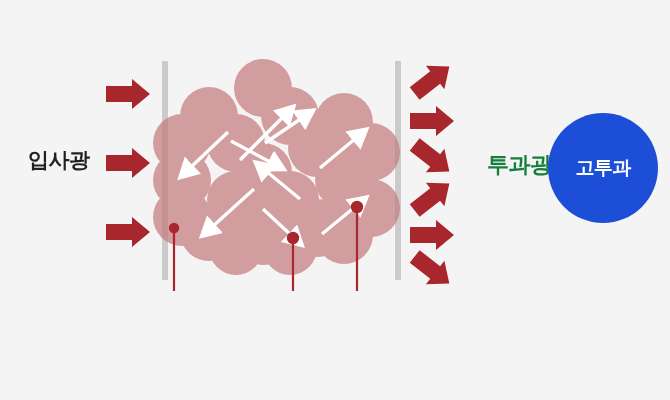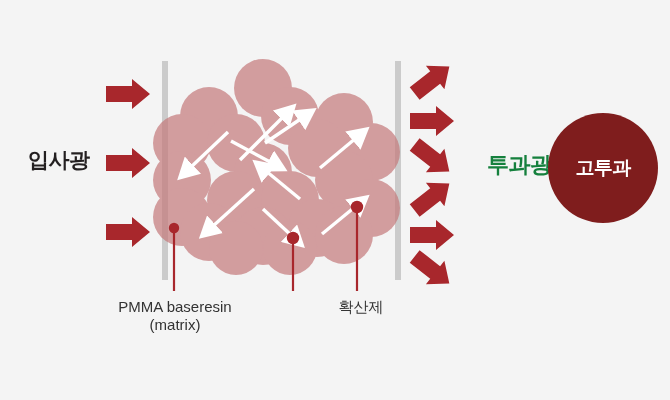--- a/index.html
+++ b/index.html
@@ -60,21 +60,21 @@
     text-align: center;
     line-height: 1.16;
   }
   #badge-circle {
     position: absolute;
     left: 548px;
     top: 113px;
     width: 110px;
     height: 110px;
     border-radius: 50%;
-    background: #7f1d1d;
+    background: #1d4ed8;
     display: flex;
     flex-direction: column;
     align-items: center;
     justify-content: center;
   }
   .caption {
     position: absolute;
     font-size: 15px;
     color: #333333;
     text-align: center;
@@ -196,19 +196,16 @@
   </svg>
 
   <div class="label-text" id="label-incident">입사광</div>
 
   <div class="label-text" id="label-transmitted">투과광</div>
 
   <div id="badge-circle">
     <span id="badge-line1">고투과</span>
   </div>
 
-  <div class="caption" id="caption-matrix">PMMA baseresin
-(matrix)</div>
-
-
-  <div class="caption" id="caption-diffuser">확산제</div>
+
+
 
 </div>
 
 </body></html>

